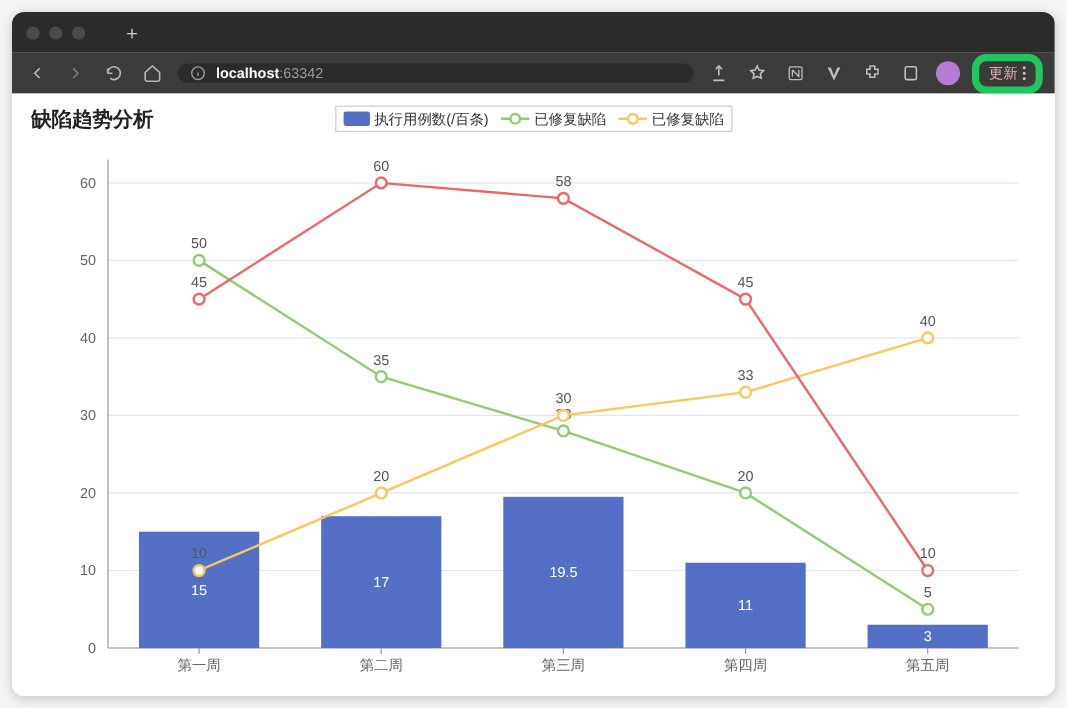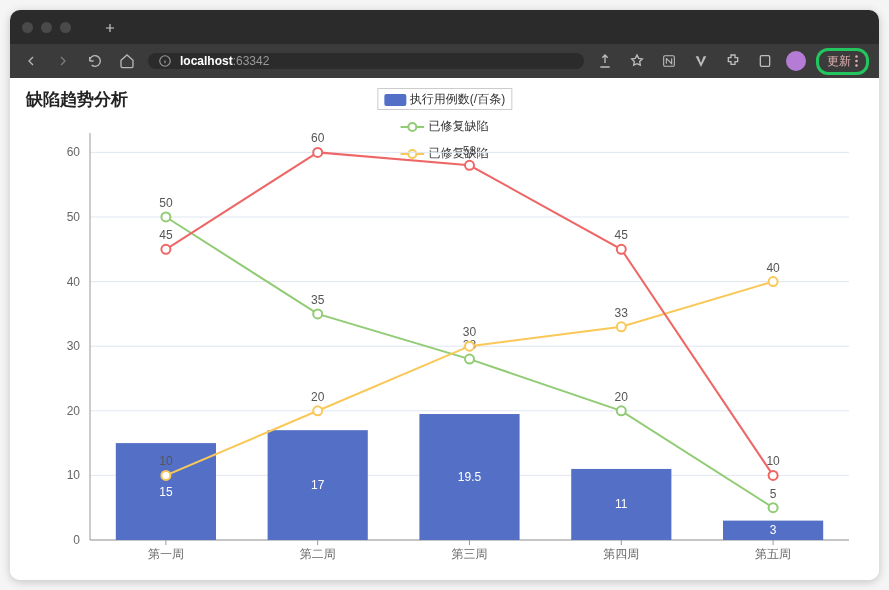--- a/index.html
+++ b/index.html
@@ -67,21 +67,21 @@
       overflow: hidden;
       white-space: nowrap;
     }
     .addressbar .host { color: #fff; font-weight: 600; }
     .addressbar .path { color: #9a9a9a; }
     .info-icon { margin-right: 8px; display:flex; }
     .tool-icons { display: flex; align-items: center; gap: 10px; }
     .tool-icons > .nav-btn { opacity: 0.9; }
     .avatar { width: 20px; height: 20px; border-radius: 50%; background: #b57cd6; }
     .update-btn {
-      border: 3px solid #22c55e;
+      border: 6px solid #22c55e;
       color: #e0b0b0;
       font-size: 12px;
       padding: 2px 8px;
       border-radius: 12px;
       display: flex;
       align-items: center;
       gap: 4px;
     }
     .page {
       flex: 1;
@@ -103,21 +103,20 @@
       left: 50%;
       transform: translateX(-50%);
       display: flex;
       align-items: center;
       gap: 10px;
       font-size: 12px;
       border: 1px solid #ccc;
       padding: 2px 6px;
       height: 22px;
       white-space: nowrap;
-      flex-direction: column;
     }
     .legend-item { display: flex; align-items: center; gap: 4px; color:#333; }
     .legend-swatch-bar { width: 22px; height: 12px; border-radius: 2px; }
     .legend-swatch-line { display:flex; align-items:center; }
     .chart-svg { position: absolute; left: 0; top: 0; }
     .axis-text { font-size: 12px; fill: #666; }
     .data-label { font-size: 12px; fill: #555; }
     .bar-label { font-size: 12px; fill: #fff; }
   </style>
 </head>

